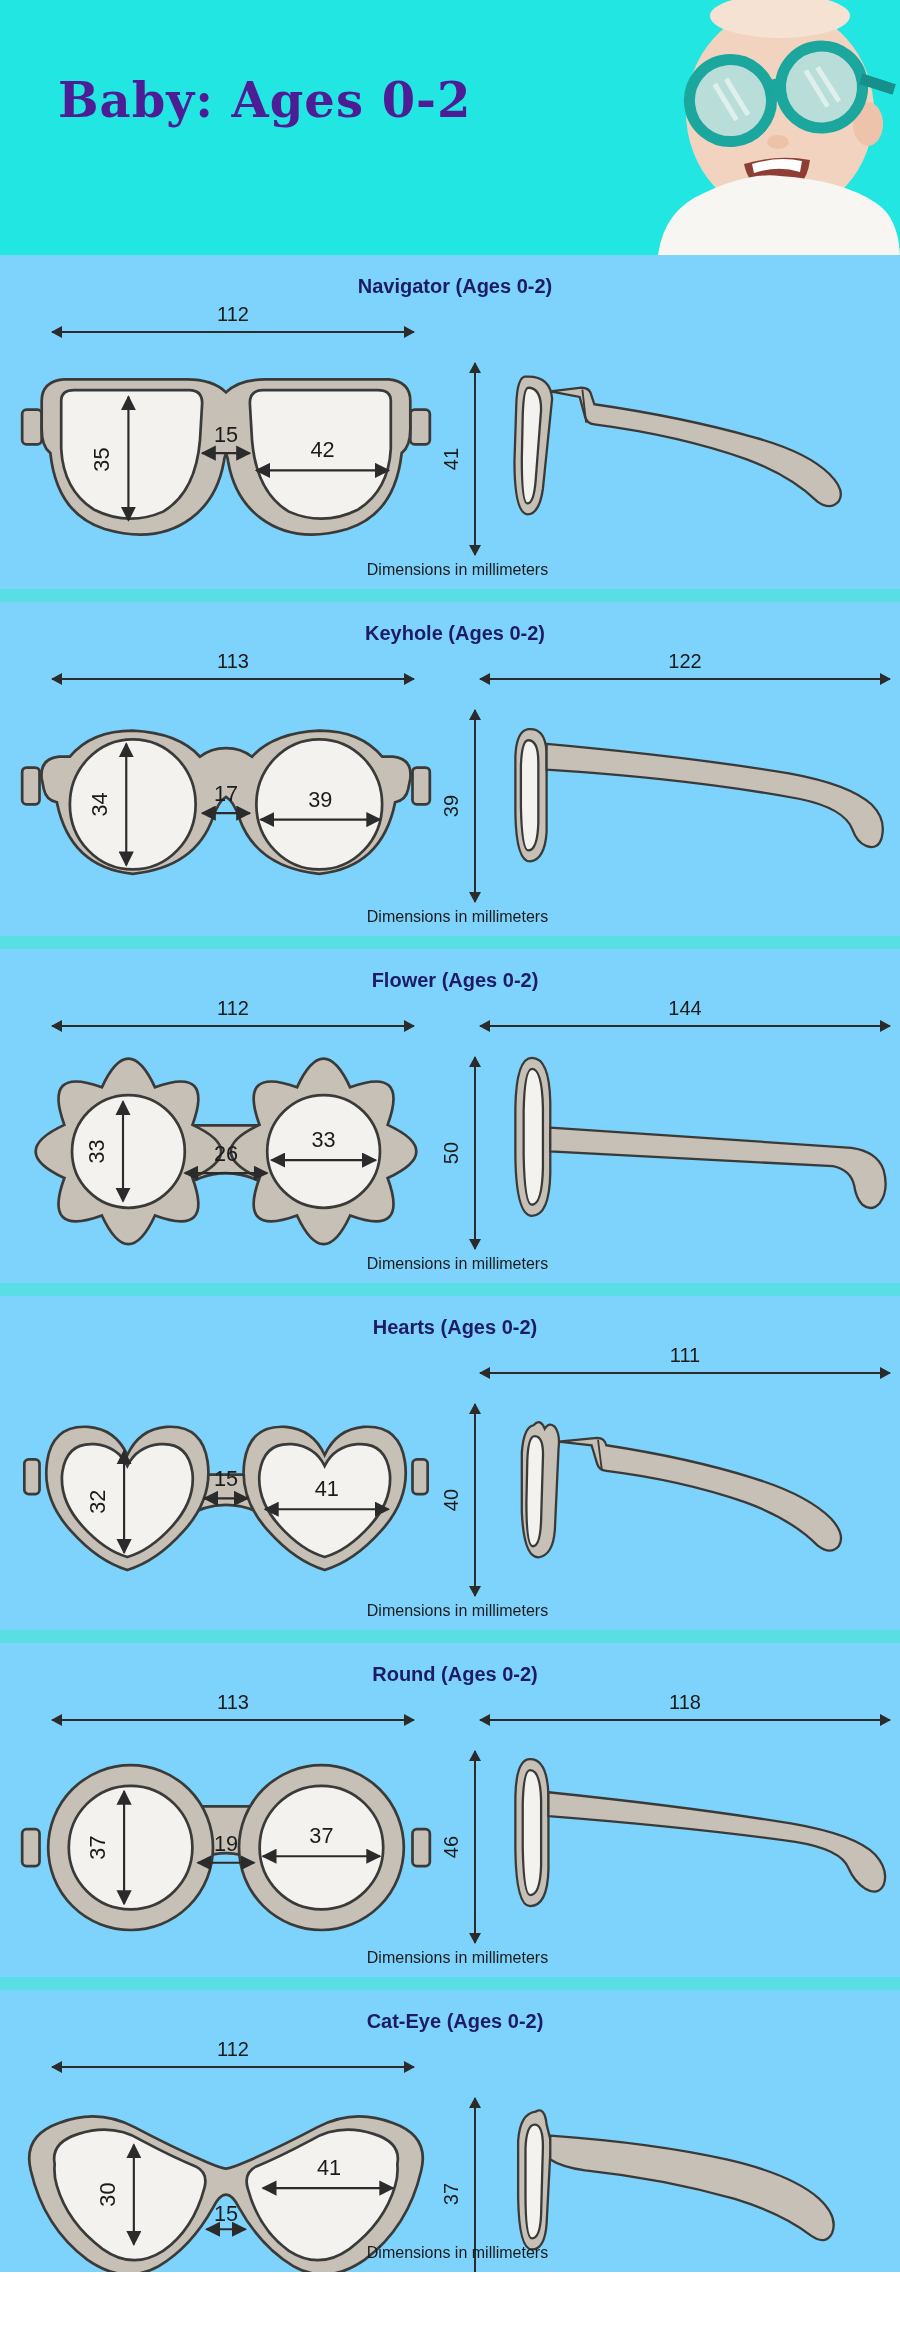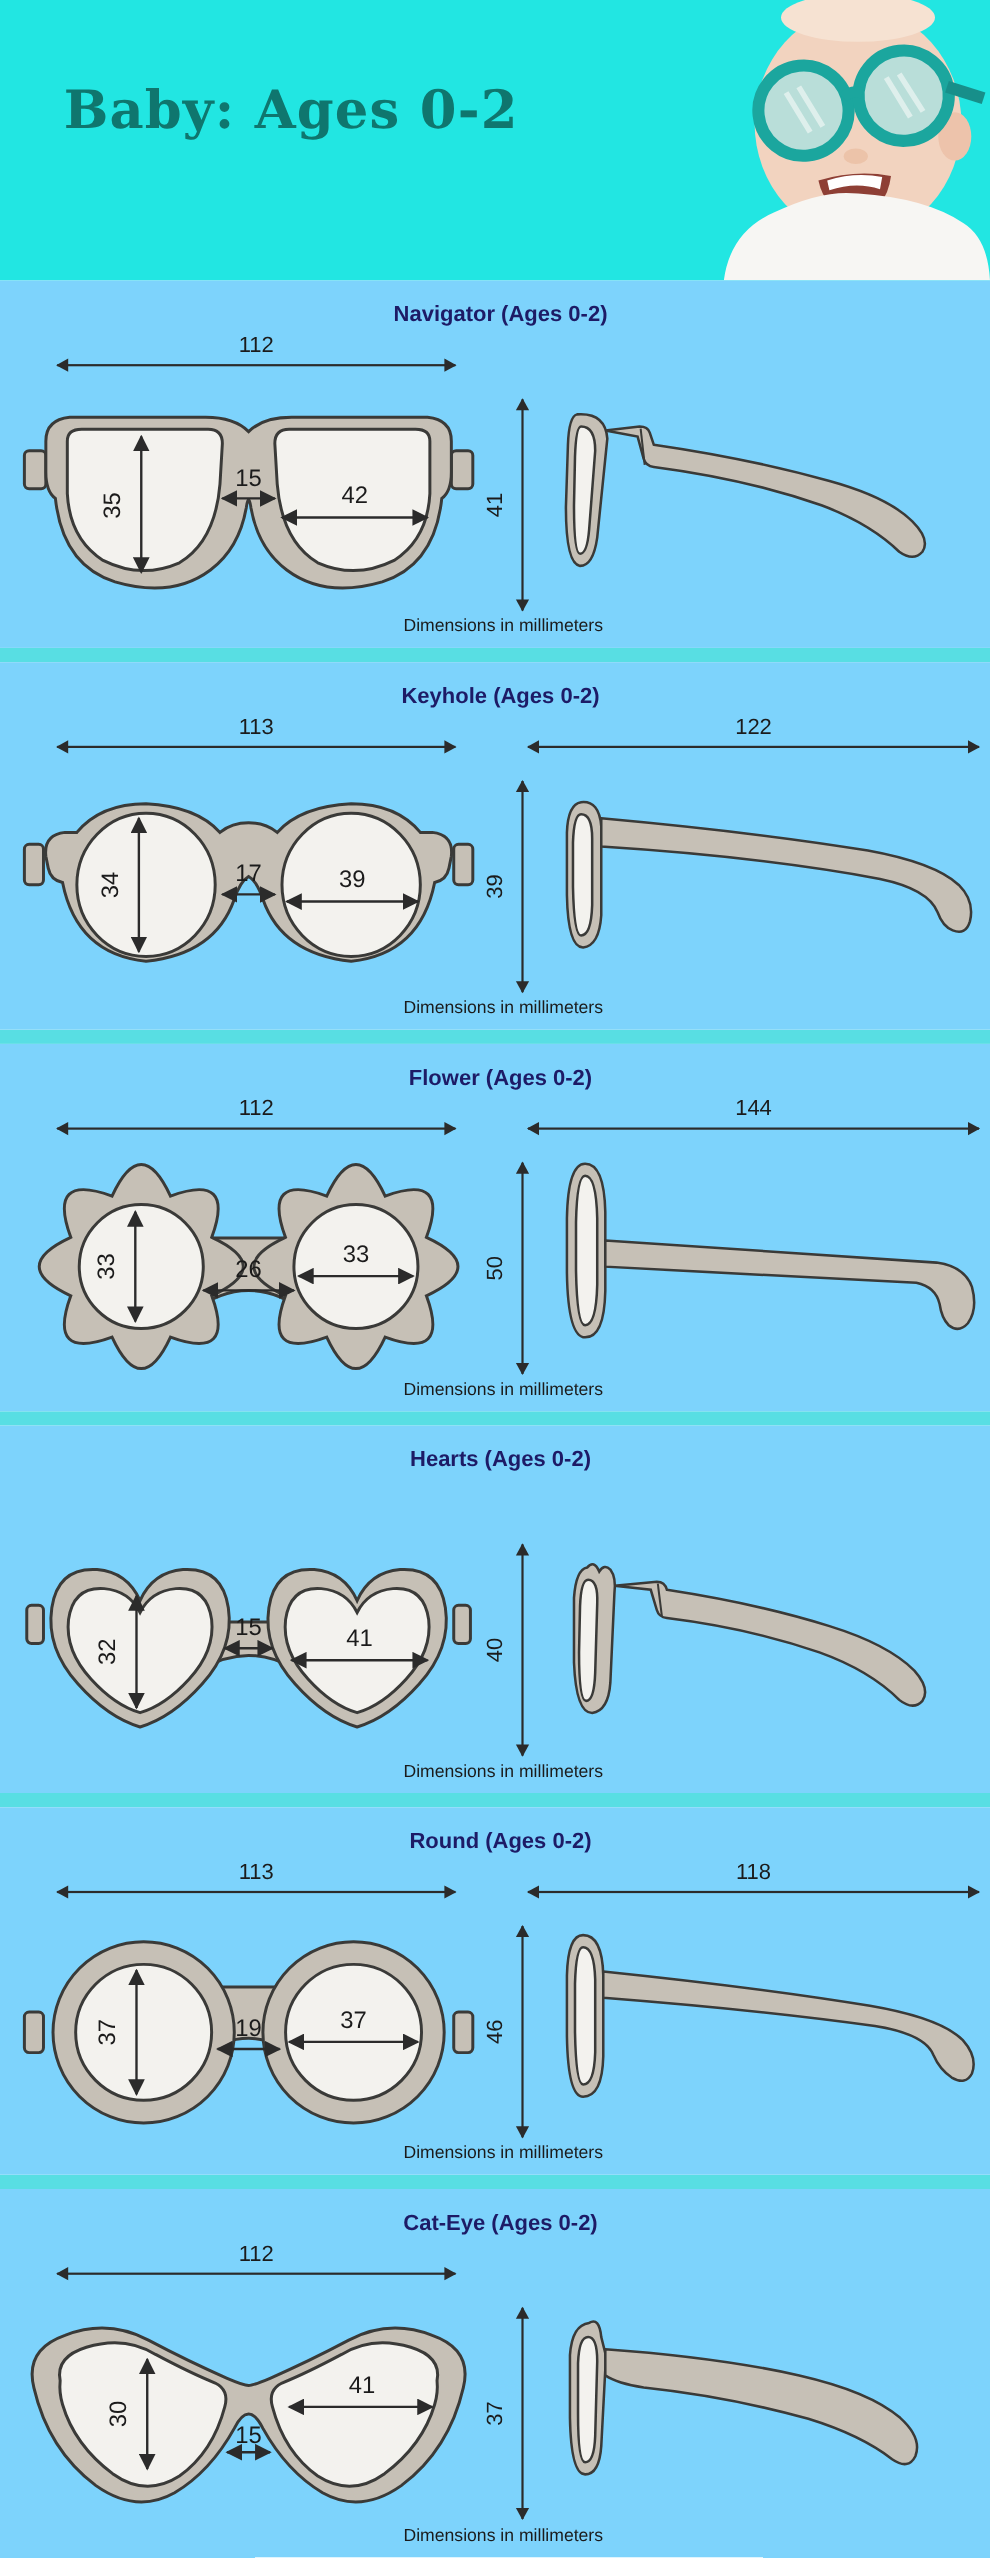--- a/index.html
+++ b/index.html
@@ -1,22 +1,22 @@
 <!DOCTYPE html>
 <html><head>
 <meta charset="utf-8">
 <style>
   html,body{margin:0;padding:0;background:#ffffff;}
   body{width:900px;font-family:"Liberation Sans",sans-serif;}
   .header{position:relative;width:900px;height:255px;background:#22e6e2;overflow:hidden;}
   .header h1{position:absolute;left:58px;top:72px;margin:0;font-family:"DejaVu Serif",serif;
-             font-weight:bold;font-size:48px;color:#0f766e;letter-spacing:1px;}
+             font-weight:bold;font-size:48px;color:#4c1d95;letter-spacing:1px;}
   .baby{position:absolute;right:0;top:0;width:250px;height:255px;}
   .panel{position:relative;width:900px;height:334px;background:#7dd3fc;overflow:hidden;}
-  .panel.last{height:335px;}
+  .panel.last{height:282px;}
   .ptitle{position:absolute;top:20px;left:0;width:910px;text-align:center;margin:0;
           font-size:20px;font-weight:bold;color:#1d1b66;}
   .note{position:absolute;bottom:10px;left:0;width:915px;text-align:center;margin:0;
         font-size:16px;color:#1b1b1b;}
   .divider{width:900px;height:13px;background:#58dee3;}
   
   .hdim{position:absolute;height:34px;}
   .front-dim{left:52px;width:362px;top:50px;}
   .side-dim{left:480px;width:410px;top:50px;}
   .hdim .num{position:absolute;top:-2px;left:0;width:100%;text-align:center;
@@ -176,20 +176,24 @@
     <path class="frame" d="M50,14 Q69,14 70,62 L70,140 Q69,186 50,186 Q33,186 32,122 L32,68 Q33,14 50,14 Z"></path>
     <path class="lens" d="M50,26 Q61,26 62,68 L62,134 Q61,174 50,174 Q42,174 41,120 L41,72 Q42,26 50,26 Z"></path>
     <path class="frame" d="M70,90 L398,112 Q426,116 433,136 Q439,158 429,172 Q420,182 410,174 Q403,167 401,153 Q397,136 378,132 L70,116 Z"></path>
   </svg>
   <p class="note">Dimensions in millimeters</p>
 </section>
 <div class="divider"></div>
 
 <section class="panel">
   <h2 class="ptitle">Hearts (Ages 0-2)</h2>
+  <div class="hdim side-dim">
+    <span class="num">111</span>
+    <div class="hline"></div>
+  </div>
   <svg class="fsvg" viewBox="0 0 380 200" preserveAspectRatio="xMidYMin meet">
     <rect x="4" y="64" width="14" height="32" rx="4" class="frame"></rect>
     <rect x="362" y="64" width="14" height="32" rx="4" class="frame"></rect>
     <path class="frame" d="M150,78 L230,78 L230,118 Q190,94 150,118 Z"></path>
     <path id="ho" class="frame" d="M99,60 Q88,36 63,34 Q30,32 25,66 Q20,100 47,130 Q72,158 99,166 Q126,158 151,130 Q178,100 173,66 Q168,32 135,34 Q110,36 99,60 Z"></path>
     <use href="#ho" transform="translate(380 0) scale(-1 1)"></use>
     <path id="ln3" class="lens" d="M99,70 Q90,52 69,50 Q43,48 39,76 Q36,102 58,126 Q78,148 99,154 Q120,148 140,126 Q162,102 159,76 Q155,48 129,50 Q108,52 99,70 Z"></path>
     <use href="#ln3" transform="translate(380 0) scale(-1 1)"></use>
     <line class="dline" x1="96" y1="56" x2="96" y2="150" marker-start="url(#ah)" marker-end="url(#ah)"></line>
     <text class="dtxt" x="73" y="103" text-anchor="middle" dominant-baseline="middle" transform="rotate(-90 73 103)">32</text>

